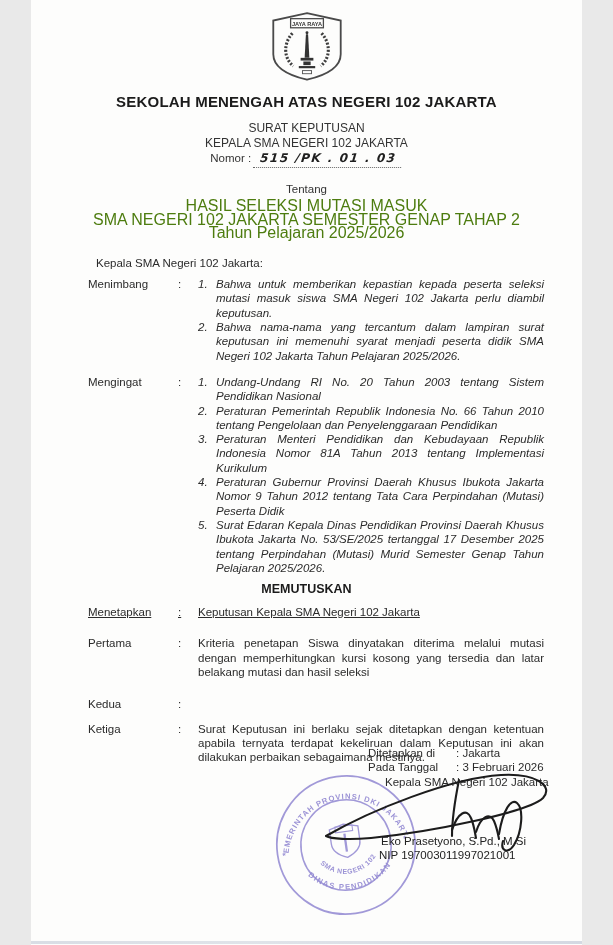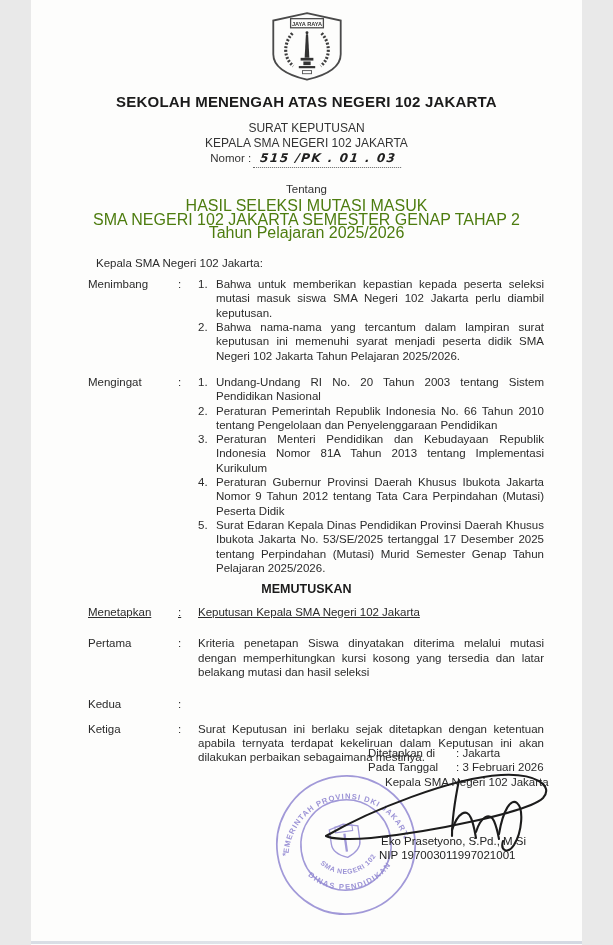--- a/index.html
+++ b/index.html
@@ -36,21 +36,21 @@
   .opening{margin-top:17px;padding-left:65px;font-size:11.5px;color:#2b2b2b;}
   .row{
     display:flex;
     padding:0 38px 0 57px;
     font-size:11.5px;line-height:14.3px;
   }
   .row .lbl{width:90px;flex:none;}
   .row .col{width:20px;flex:none;}
   .row .cnt{flex:1;text-align:justify;}
   ol.numlist{list-style:none;counter-reset:n;margin:0;padding:0 0 0 18px;}
-  ol.numlist li{counter-increment:n;text-align:justify;position:relative;}
+  ol.numlist li{counter-increment:n;text-align:justify;position:relative;font-style:italic;}
   ol.numlist li::before{content:counter(n) ".";position:absolute;left:-18px;}
   .mt-menimbang{margin-top:8px;}
   .mt-mengingat{margin-top:12px;}
   .memutuskan{margin-top:7px;font-size:12.5px;font-weight:bold;color:#1b1b1b;}
   .d-menetapkan{margin-top:9px;text-decoration:underline;}
   .d-pertama{margin-top:17px;}
   .d-kedua{margin-top:18px;}
   .d-ketiga{margin-top:10px;}
   
   .closing{

